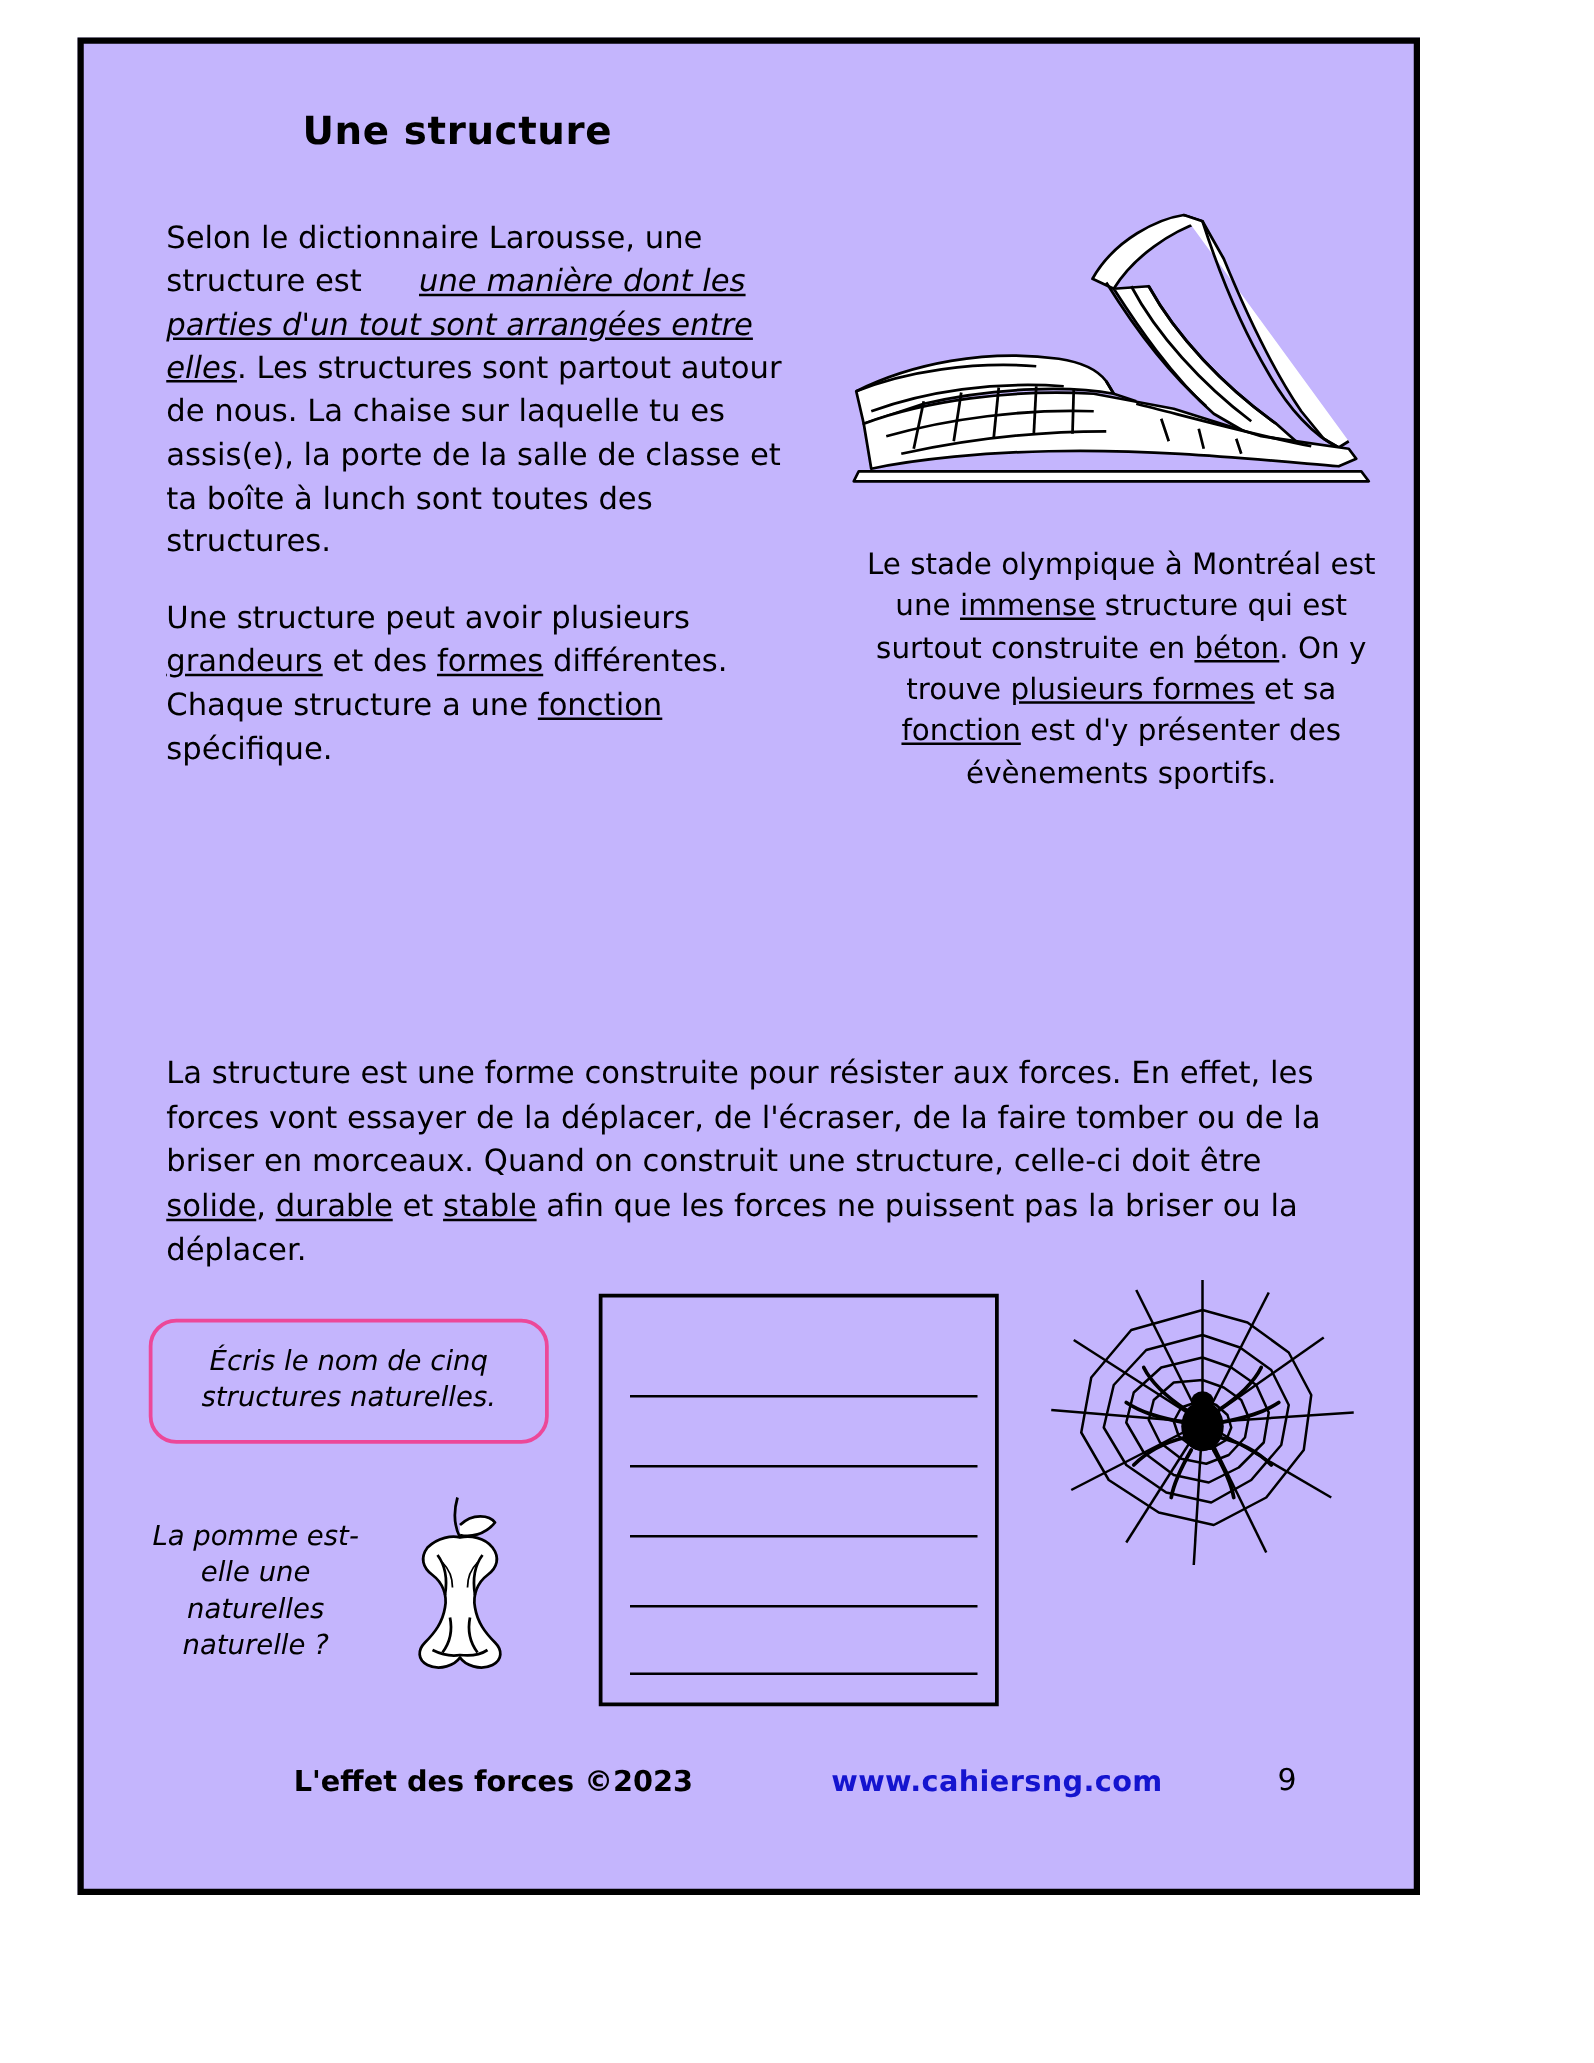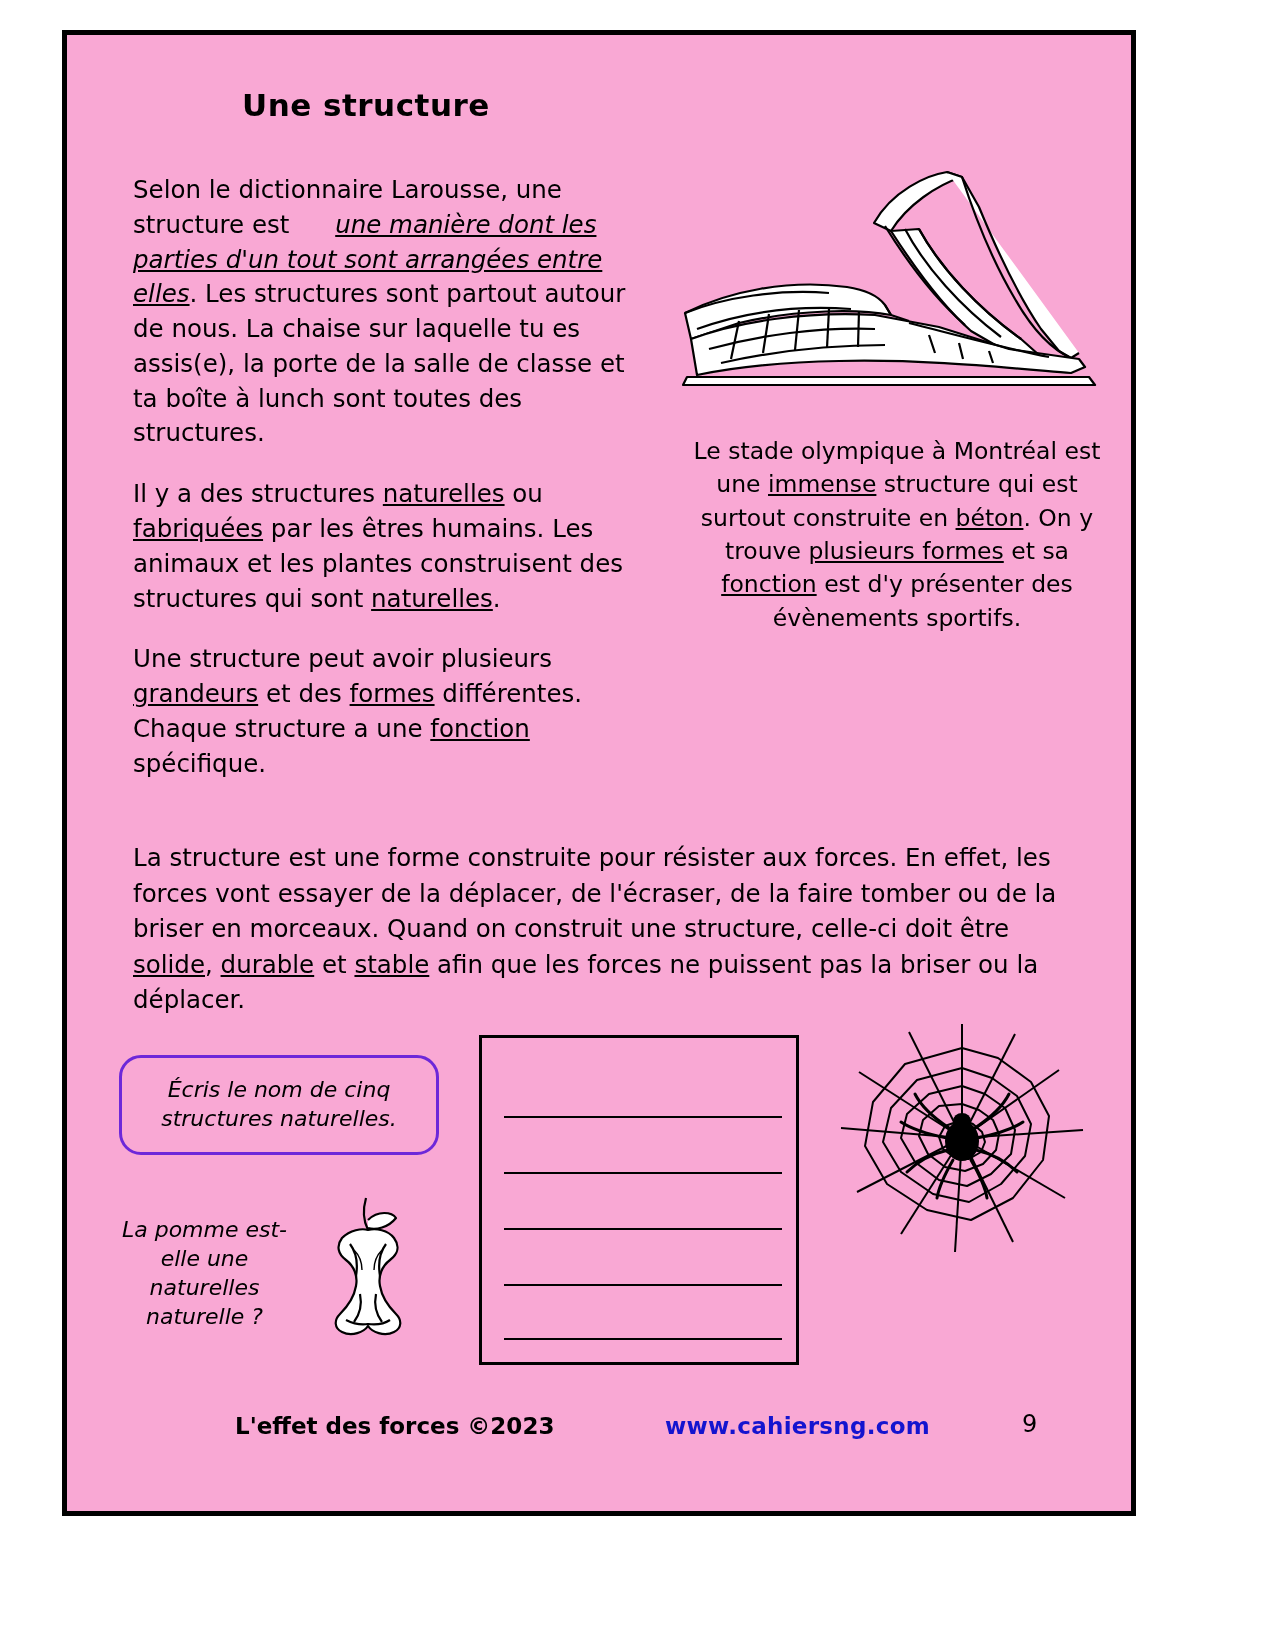--- a/index.html
+++ b/index.html
@@ -16,21 +16,21 @@
     overflow: hidden;
   }
   .page {
     position: absolute;
     left: 62px;
     top: 30px;
     width: 1074px;
     height: 1486px;
     border: 5px solid #000;
     box-sizing: border-box;
-    background: #f9a8d4;
+    background: #c4b5fd;
   }
   .inner {
     position: absolute;
     inset: 0;
     padding: 0;
   }
 
   
   .title {
     position: absolute;
@@ -100,21 +100,21 @@
     line-height: 1.45;
   }
 
   
   .bubble {
     position: absolute;
     left: 52px;
     top: 1020px;
     width: 320px;
     height: 100px;
-    border: 3px solid #6d28d9;
+    border: 3px solid #ec4899;
     border-radius: 22px;
     box-sizing: border-box;
     display: flex;
     align-items: center;
     justify-content: center;
     text-align: center;
     font-style: italic;
     font-size: 22px;
     line-height: 1.3;
     padding: 0 14px;
@@ -204,23 +204,20 @@
 
 <div class="page">
   <div class="inner">
 
     <div class="title">Une structure</div>
 
 
     <div class="col-left">
       <p>
         <span>Selon le dictionnaire Larousse, une structure est </span><span class="ui">une manière dont les parties d'un tout sont arrangées entre elles</span><span>. Les structures sont partout autour de nous. La chaise sur laquelle tu es assis(e), la porte de la salle de classe et ta boîte à lunch sont toutes des structures.</span>
-      </p>
-      <p>
-        <span>Il y a des structures </span><span class="u">naturelles</span><span> ou </span><span class="u">fabriquées</span><span> par les êtres humains. Les animaux et les plantes construisent des structures qui sont </span><span class="u">naturelles</span><span>.</span>
       </p>
       <p>
         <span>Une structure peut avoir plusieurs </span><span class="u">grandeurs</span><span> et des </span><span class="u">formes</span><span> différentes. Chaque structure a une </span><span class="u">fonction</span><span> spécifique.</span>
       </p>
     </div>
 
     <div class="stadium-wrap">
       <svg viewBox="0 0 430 235" width="430" height="235">
         <g fill="none" stroke="#000" stroke-width="2.2" stroke-linejoin="round">
 

